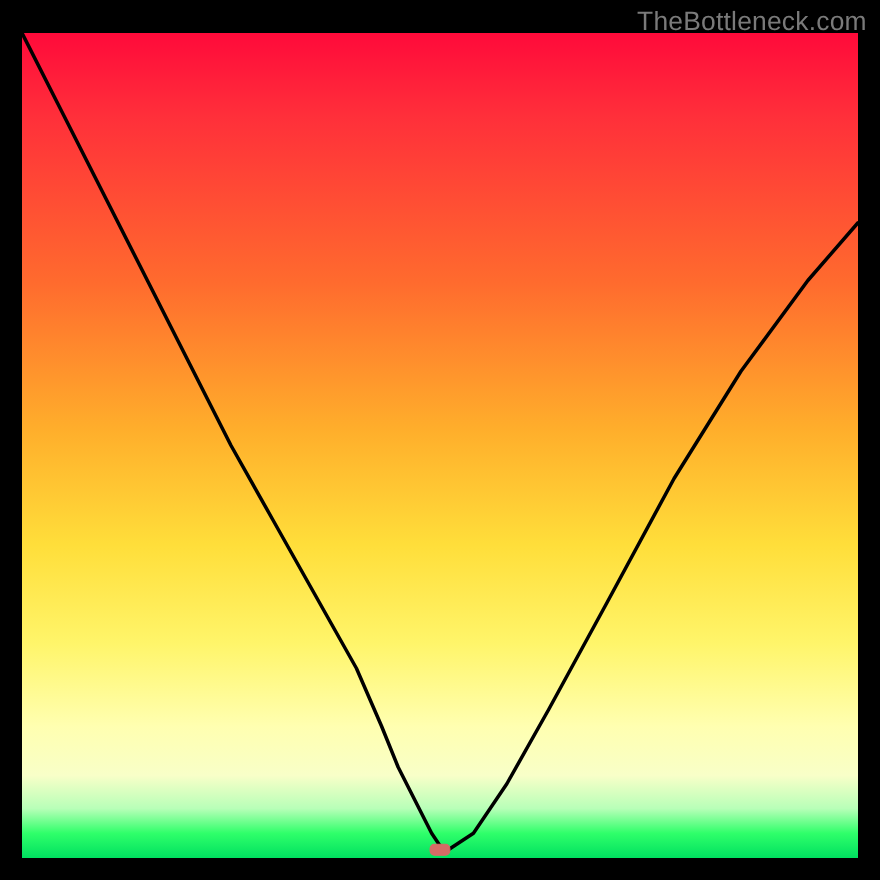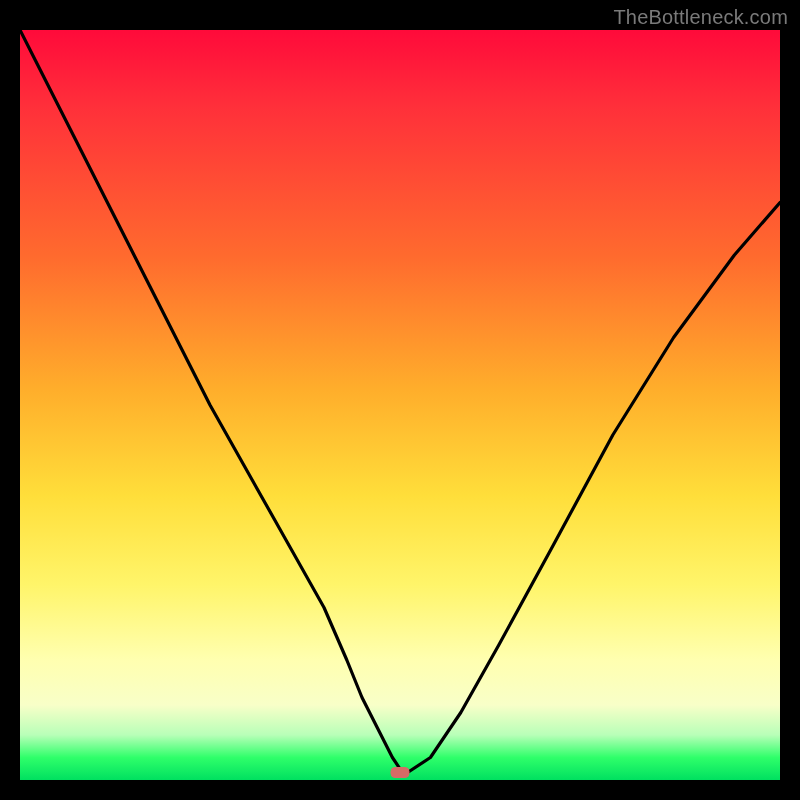--- a/index.html
+++ b/index.html
@@ -36,21 +36,21 @@
       #b8ffb8 94%,
       #2fff6a 97%,
       #00e060 100%
     );
   }
   .watermark {
     position: absolute;
     top: 6px;
     right: 12px;
     color: #7a7a7a;
-    font-size: 20px;
+    font-size: 24px;
     font-weight: 500;
     letter-spacing: 0.2px;
     user-select: none;
   }
   .curve-svg {
     position: absolute;
     left: 0;
     top: 0;
     width: 760px;
     height: 750px;

